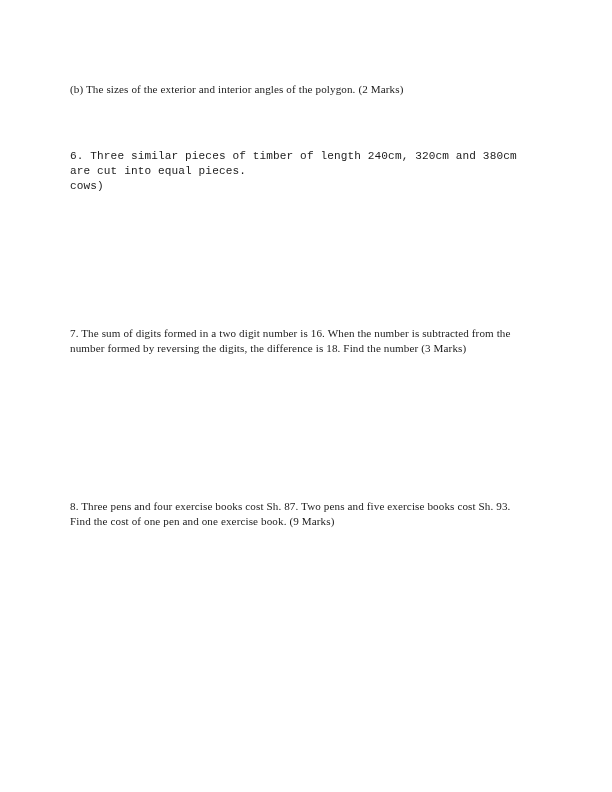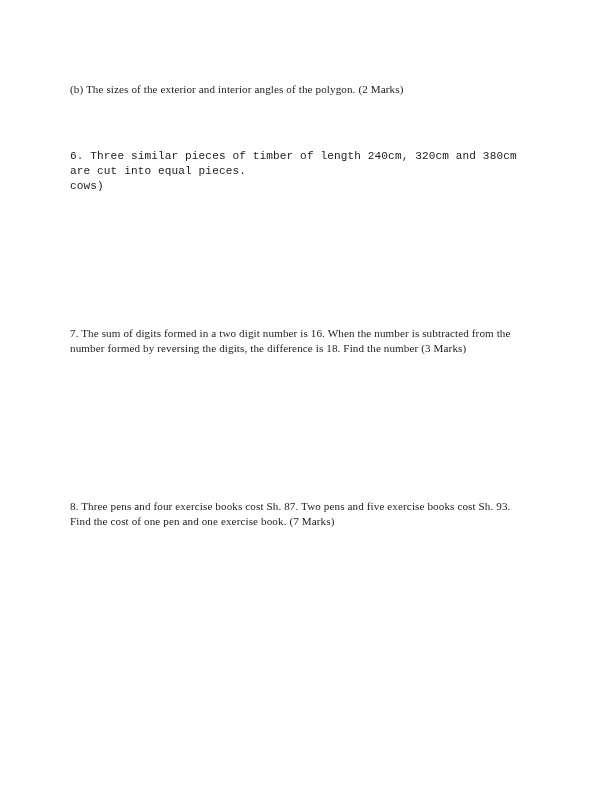--- a/index.html
+++ b/index.html
@@ -74,21 +74,21 @@
 
   <div class="qblock b-q7">
     <span class="qline">7. The sum of digits formed in a two digit number is 16. When the number is subtracted from the</span>
     <span class="qline">number formed by reversing the digits, the difference is 18. Find the number (3 Marks)</span>
   </div>
 
   <div class="workspace w3"></div>
 
   <div class="qblock b-q8">
     <span class="qline">8. Three pens and four exercise books cost Sh. 87. Two pens and five exercise books cost Sh. 93.</span>
-    <span class="qline">Find the cost of one pen and one exercise book. (7 Marks)</span>
+    <span class="qline">Find the cost of one pen and one exercise book. (9 Marks)</span>
   </div>
 
   <div class="workspace w4"></div>
 
   <div class="qblock b-q9">
   </div>
 
   <div class="workspace w5"></div>
 
 </div>

